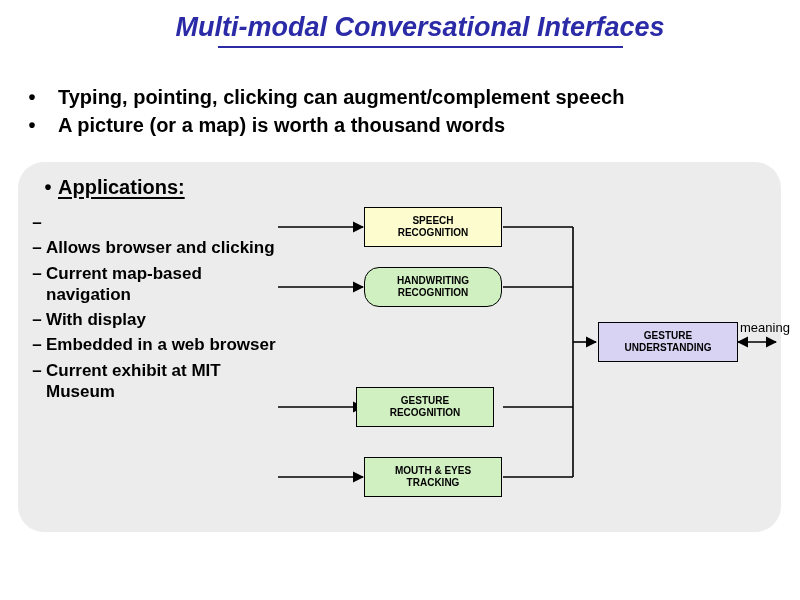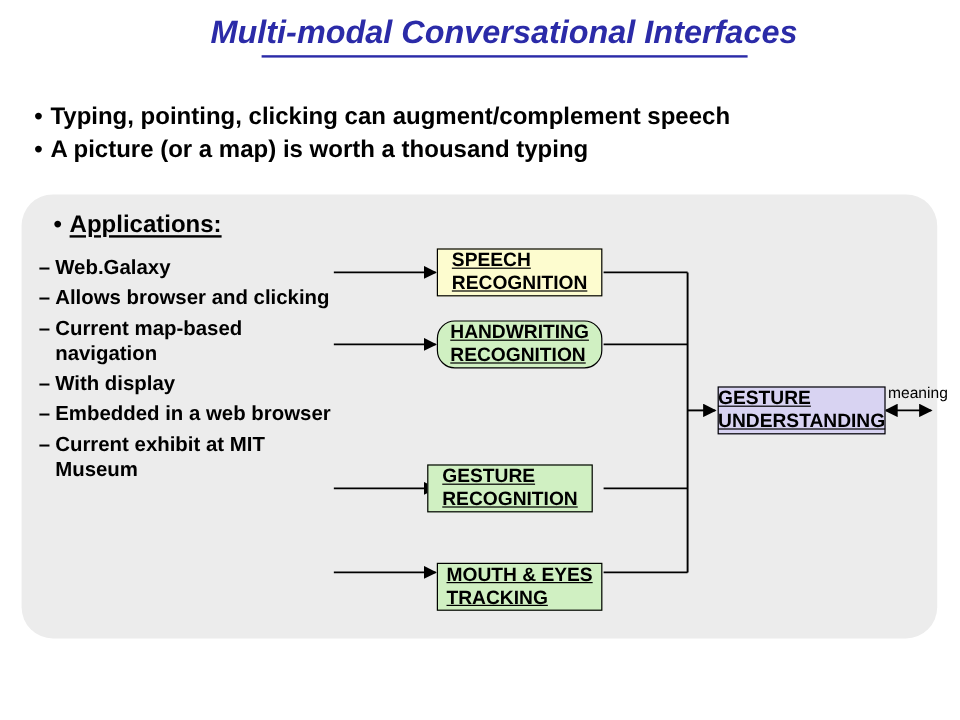--- a/index.html
+++ b/index.html
@@ -52,20 +52,21 @@
     margin-bottom: 2px;
   }
   .dot {
     width: 20px;
     flex: 0 0 20px;
     text-align: center;
     line-height: 1.3;
   }
   .bullets-top .txt {
     line-height: 1.3;
+    margin-left: 16px;
   }
 
   .panel {
     position: absolute;
     left: 18px;
     top: 162px;
     width: 763px;
     height: 370px;
     background: #ececec;
     border-radius: 26px;
@@ -112,30 +113,29 @@
   .diag {
     position: absolute;
     left: 260px;
     top: 20px;
     width: 500px;
     height: 340px;
   }
   .box {
     position: absolute;
     border: 1.5px solid #000;
-    font-size: 16px;
-    font-weight: bold;
-    text-align: left;
+    font-size: 10px;
+    font-weight: bold;
+    text-align: center;
     display: flex;
     align-items: center;
     justify-content: center;
     line-height: 1.2;
     box-sizing: border-box;
     padding: 4px 6px;
-    text-decoration: underline;
   }
   .box .shadow {
     position: absolute;
     right: -4px;
     bottom: -4px;
     width: 100%;
     height: 100%;
     background: #bdbdbd;
     z-index: -1;
   }
@@ -164,35 +164,34 @@
 
   <div class="title">Multi-modal Conversational Interfaces</div>
 
   <div class="bullets-top">
     <div class="row">
       <span class="dot">•</span>
       <span class="txt">Typing, pointing, clicking can augment/complement speech</span>
     </div>
     <div class="row">
       <span class="dot">•</span>
-      <span class="txt">A picture (or a map) is worth a thousand typing</span>
+      <span class="txt">A picture (or a map) is worth a thousand words</span>
     </div>
   </div>
 
   <div class="panel">
 
     <div class="apps-label">
       <span class="dot" style="width:24px">•</span>
       <span class="underlined">Applications:</span>
     </div>
 
     <div class="sublist">
       <div class="srow">
         <span class="dash">–</span>
-        <span>Web.Galaxy</span>
       </div>
       <div class="srow">
         <span class="dash">–</span>
         <span>Allows browser and clicking</span>
       </div>
       <div class="srow">
         <span class="dash">–</span>
         <span>Current map-based navigation</span>
       </div>
       <div class="srow">
@@ -245,21 +244,21 @@
         <span style="white-space:pre-line">HANDWRITING
 RECOGNITION</span>
       </div>
 
       <div class="box green" style="left:78px; top:205px; width:138px; height:40px;">
         <div class="shadow"></div>
         <span style="white-space:pre-line">GESTURE
 RECOGNITION</span>
       </div>
 
-      <div class="box green" style="left:86px; top:275px; width:138px; height:40px;margin-top:12px;">
+      <div class="box green" style="left:86px; top:275px; width:138px; height:40px;">
         <div class="shadow"></div>
         <span style="white-space:pre-line">MOUTH &amp; EYES
 TRACKING</span>
       </div>
 
       <div class="box violet" style="left:320px; top:140px; width:140px; height:40px;">
         <div class="shadow"></div>
         <span style="white-space:pre-line">GESTURE
 UNDERSTANDING</span>
       </div>

